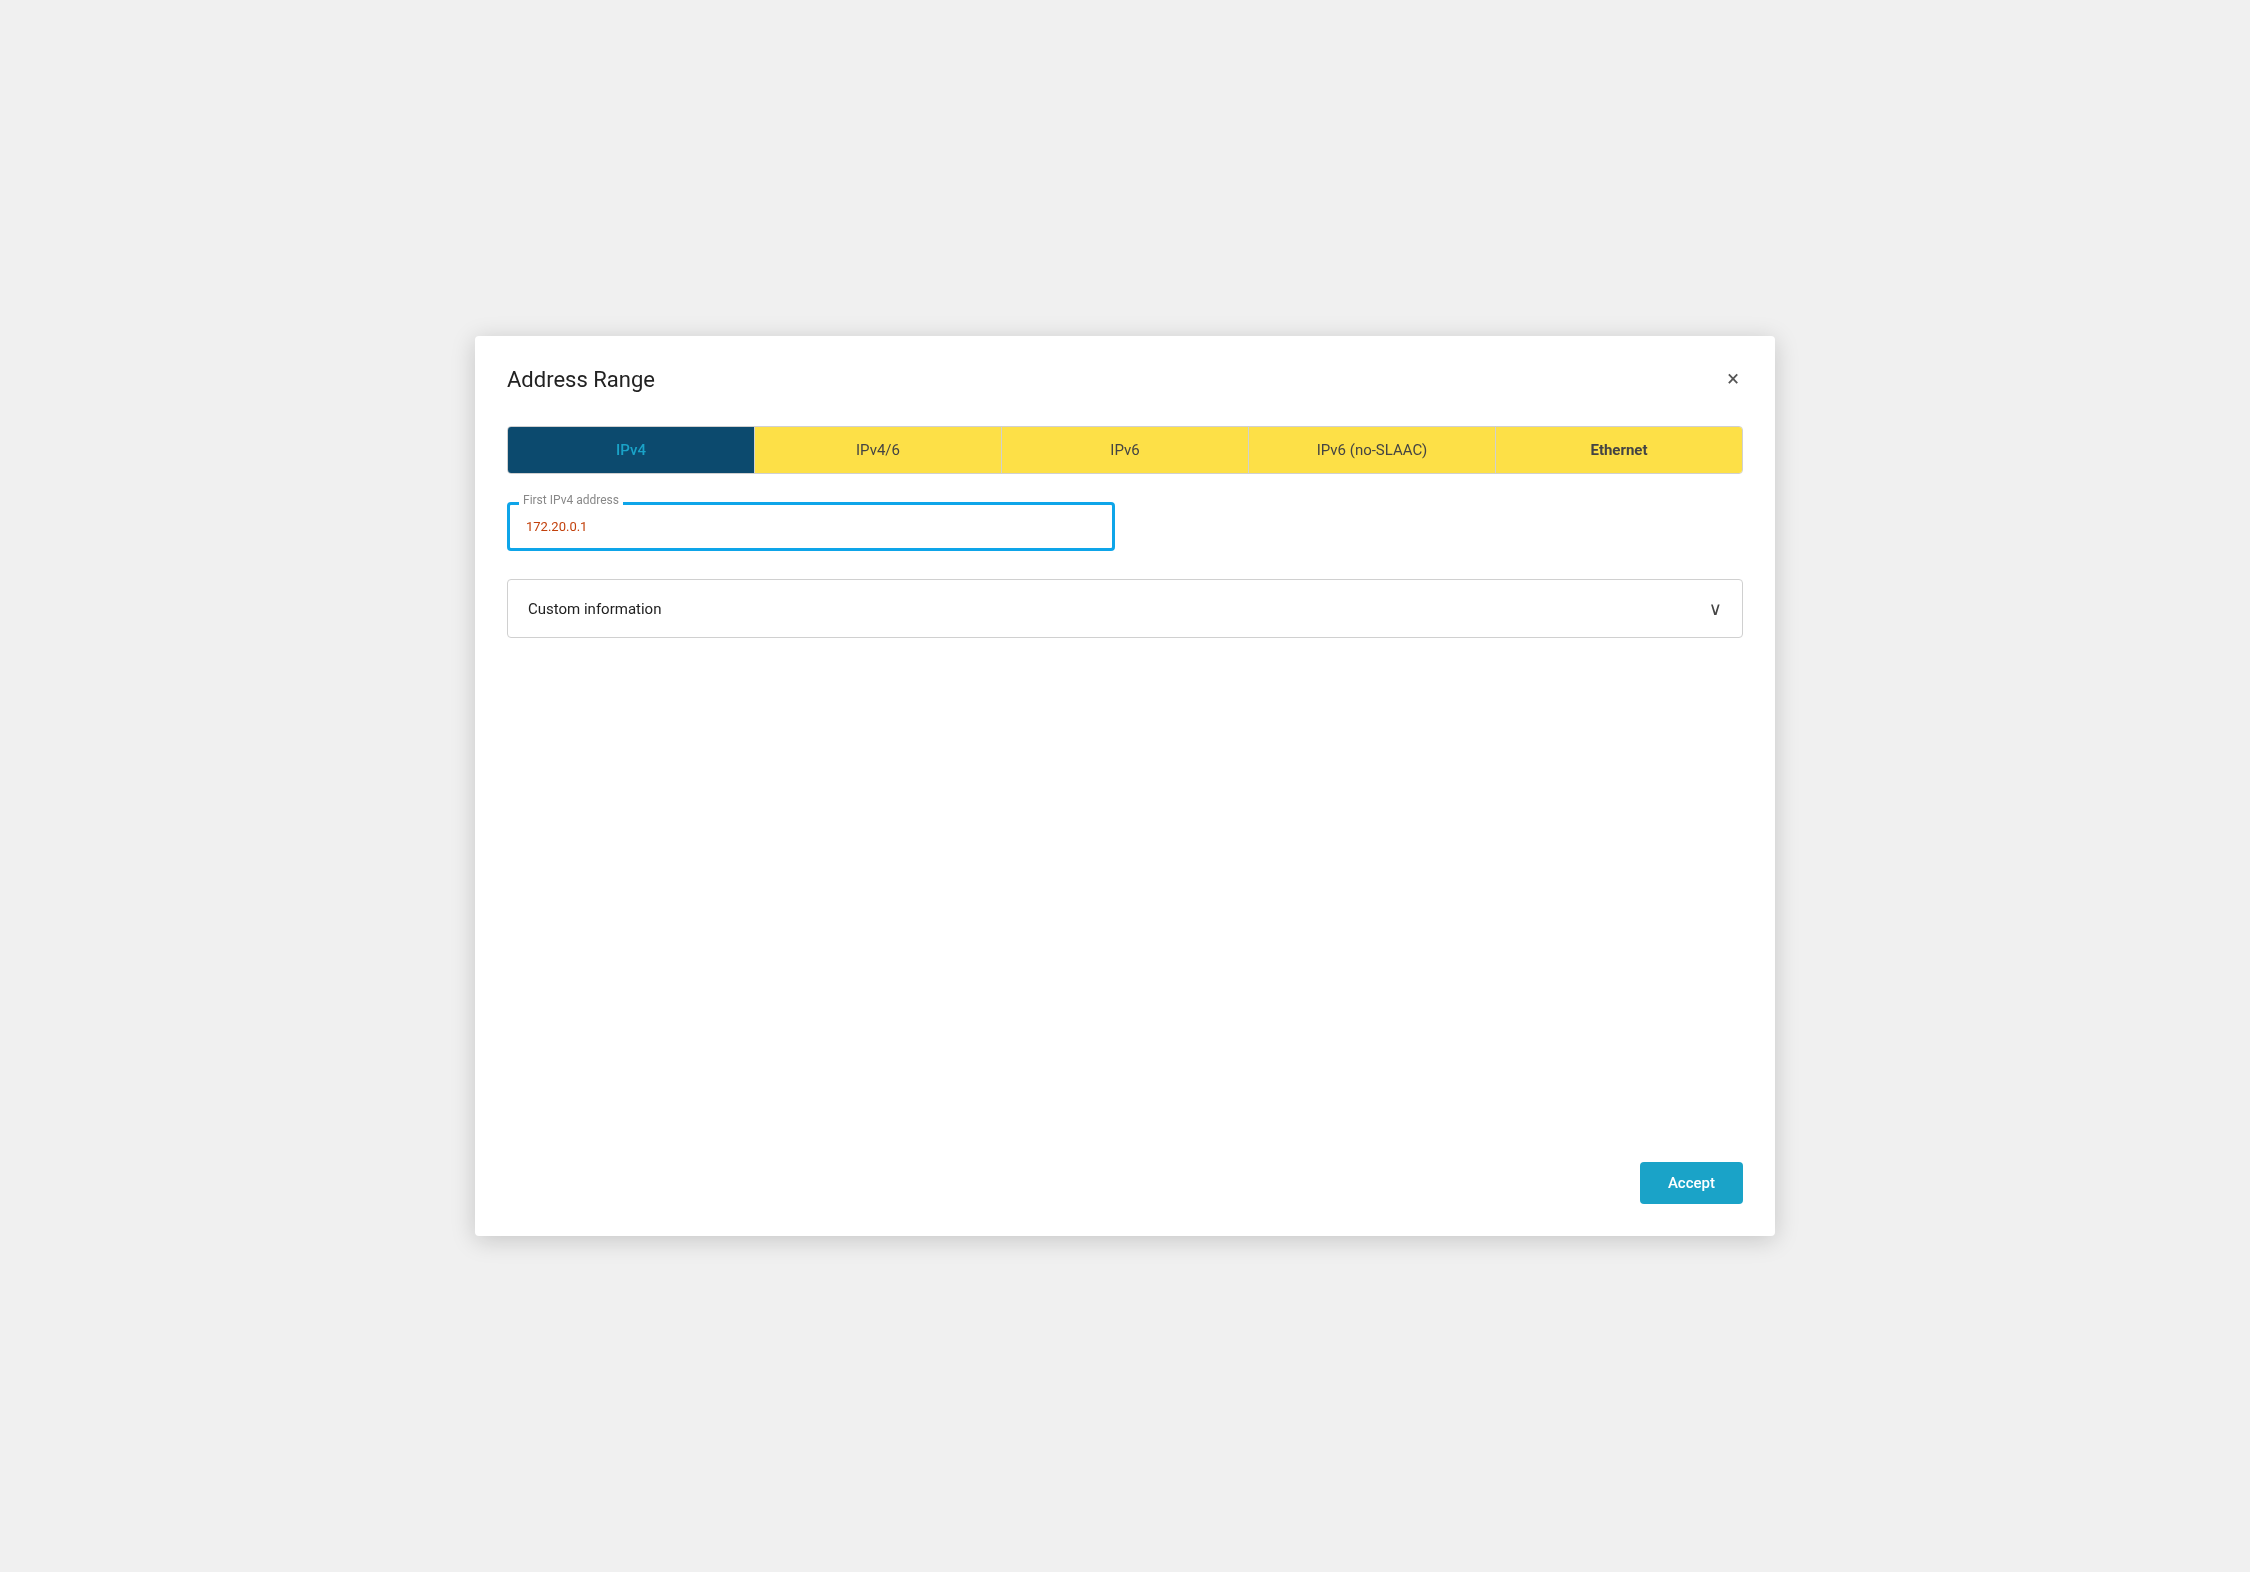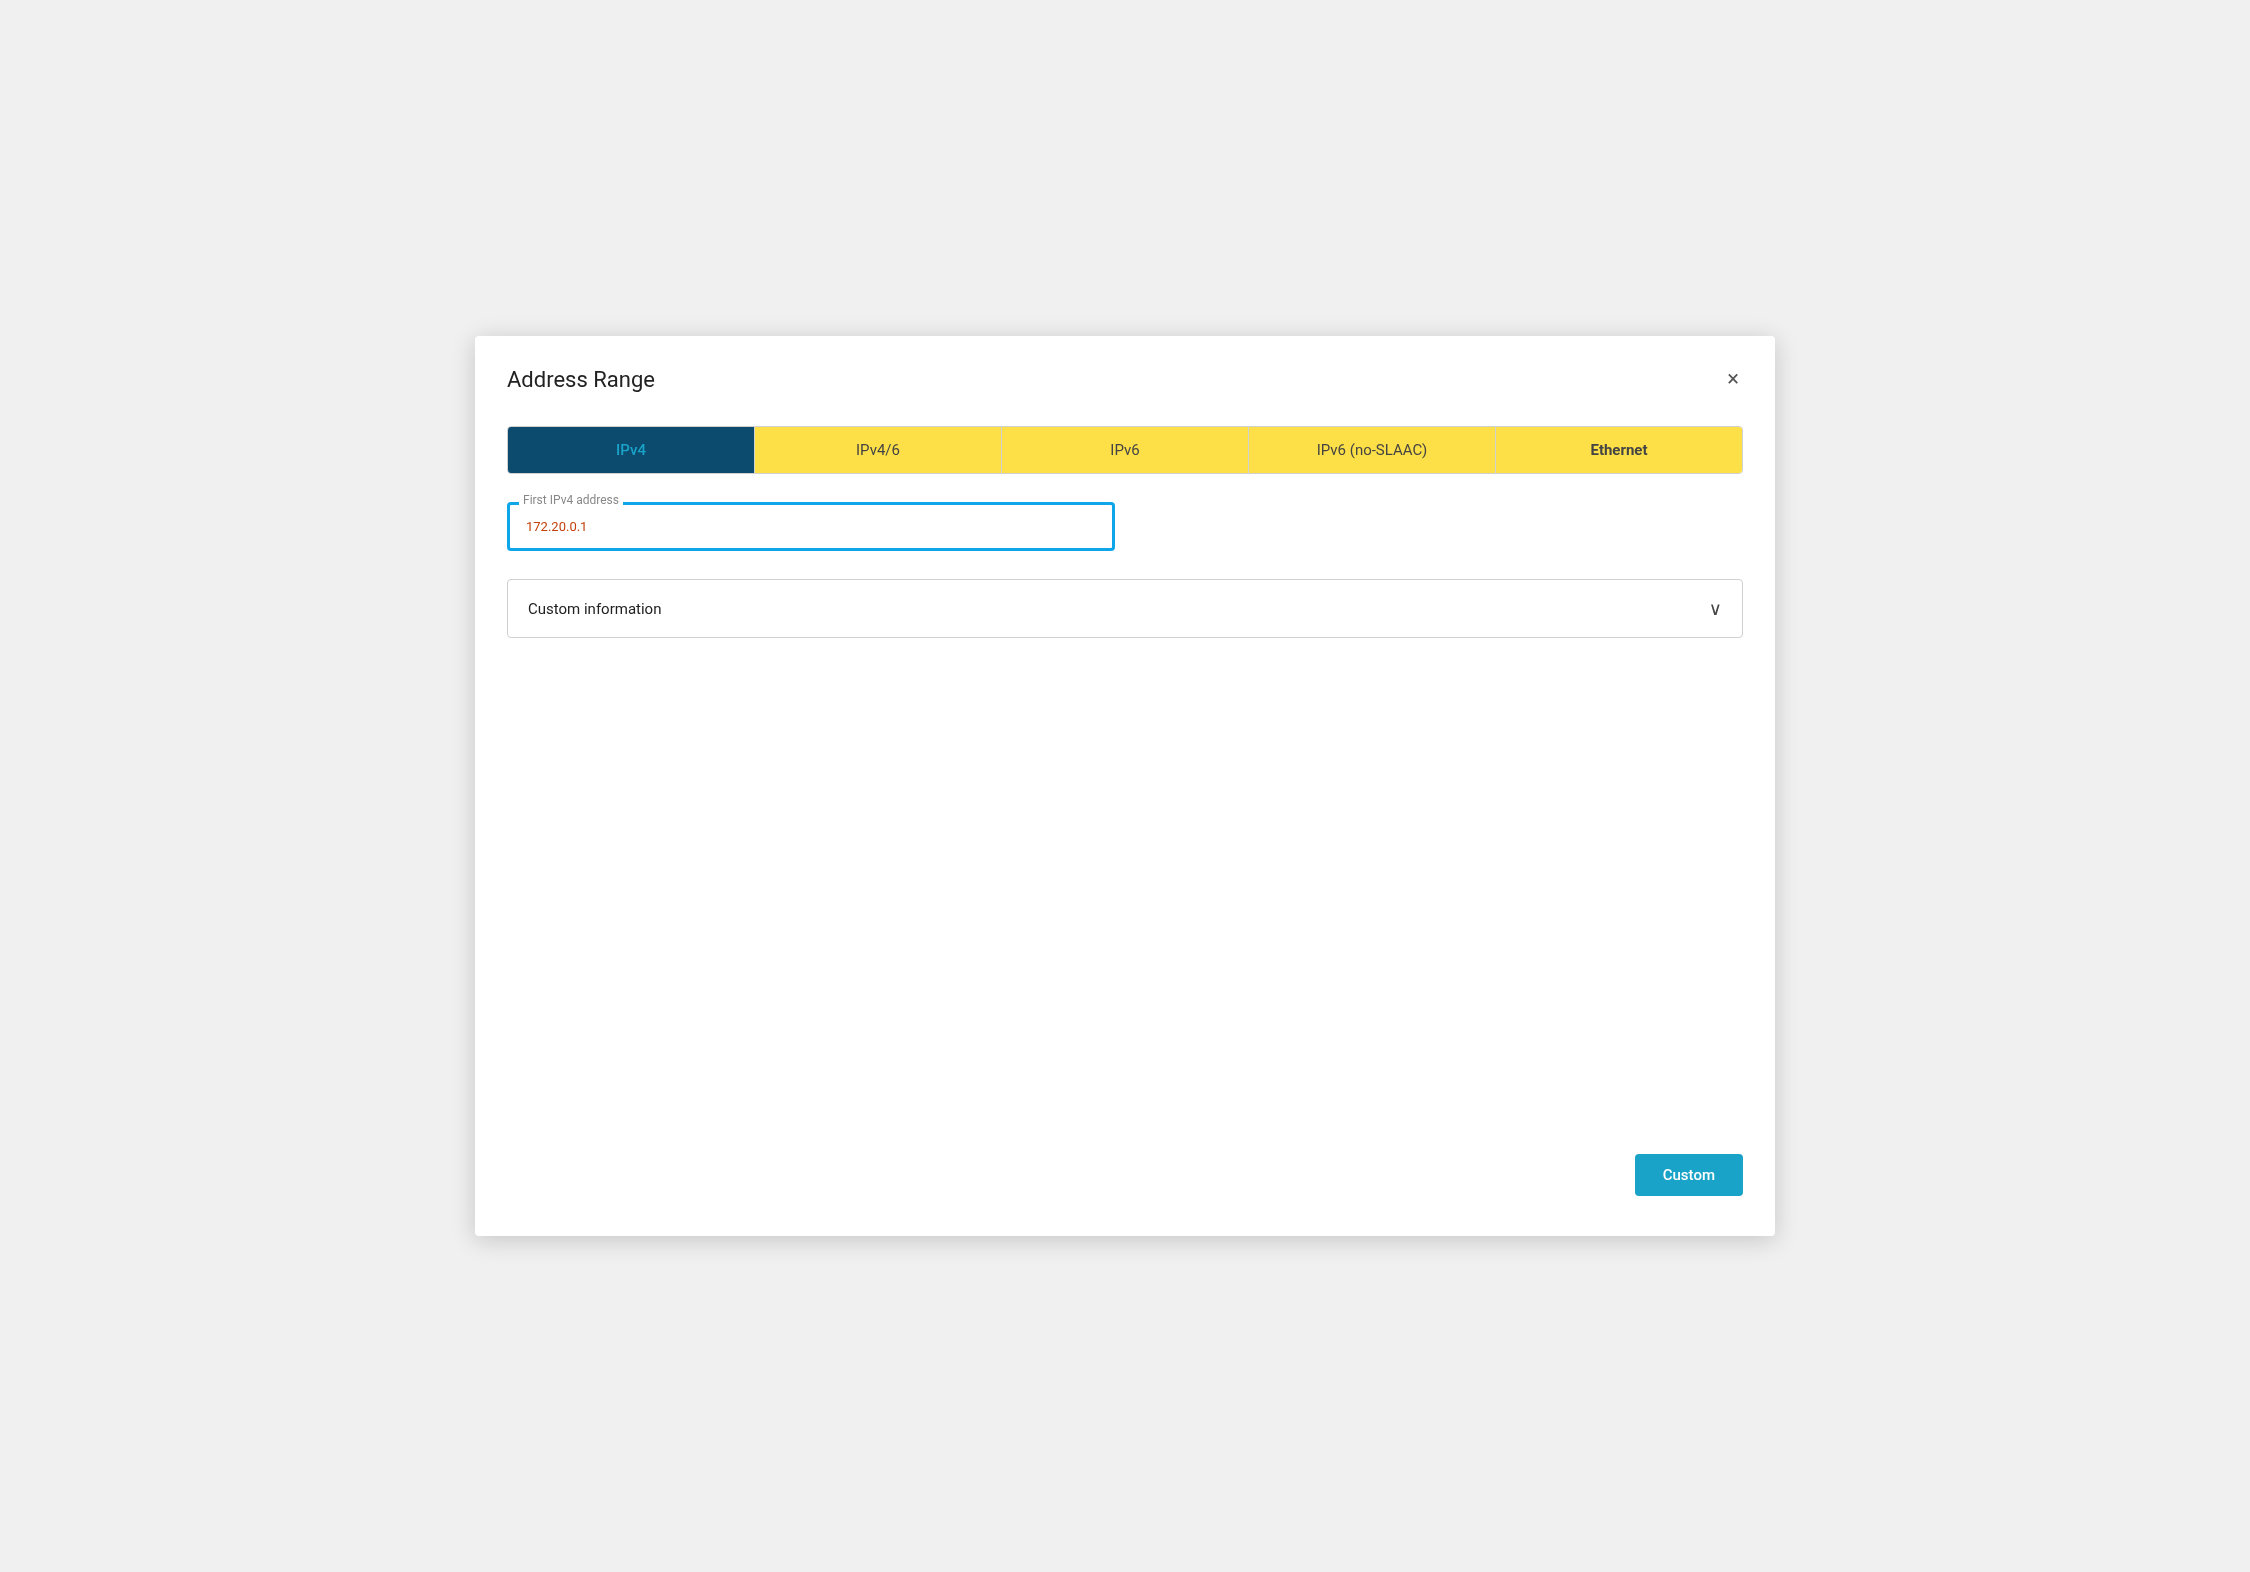--- a/index.html
+++ b/index.html
@@ -18,21 +18,21 @@
     }
 
     .dialog {
       background: #ffffff;
       width: 1300px;
       min-height: 900px;
       border-radius: 4px;
       box-shadow: 0 4px 24px rgba(0,0,0,0.18);
       display: flex;
       flex-direction: column;
-      padding: 28px 32px 40px 32px;
+      padding: 28px 32px 32px 32px;
       position: relative;
     }
 
     .dialog-header {
       display: flex;
       align-items: center;
       justify-content: space-between;
       margin-bottom: 32px;
     }
 
@@ -260,16 +260,16 @@
   </div>
 
 
   <div class="custom-info-section">
     <span class="custom-info-label">Custom information</span>
     <span class="chevron-icon">∨</span>
   </div>
 
   <div class="dialog-footer">
     <button class="accept-button">
-      <span>Custom</span>
+      <span>Accept</span>
     </button>
   </div>
 </div>
 
 </body></html>

